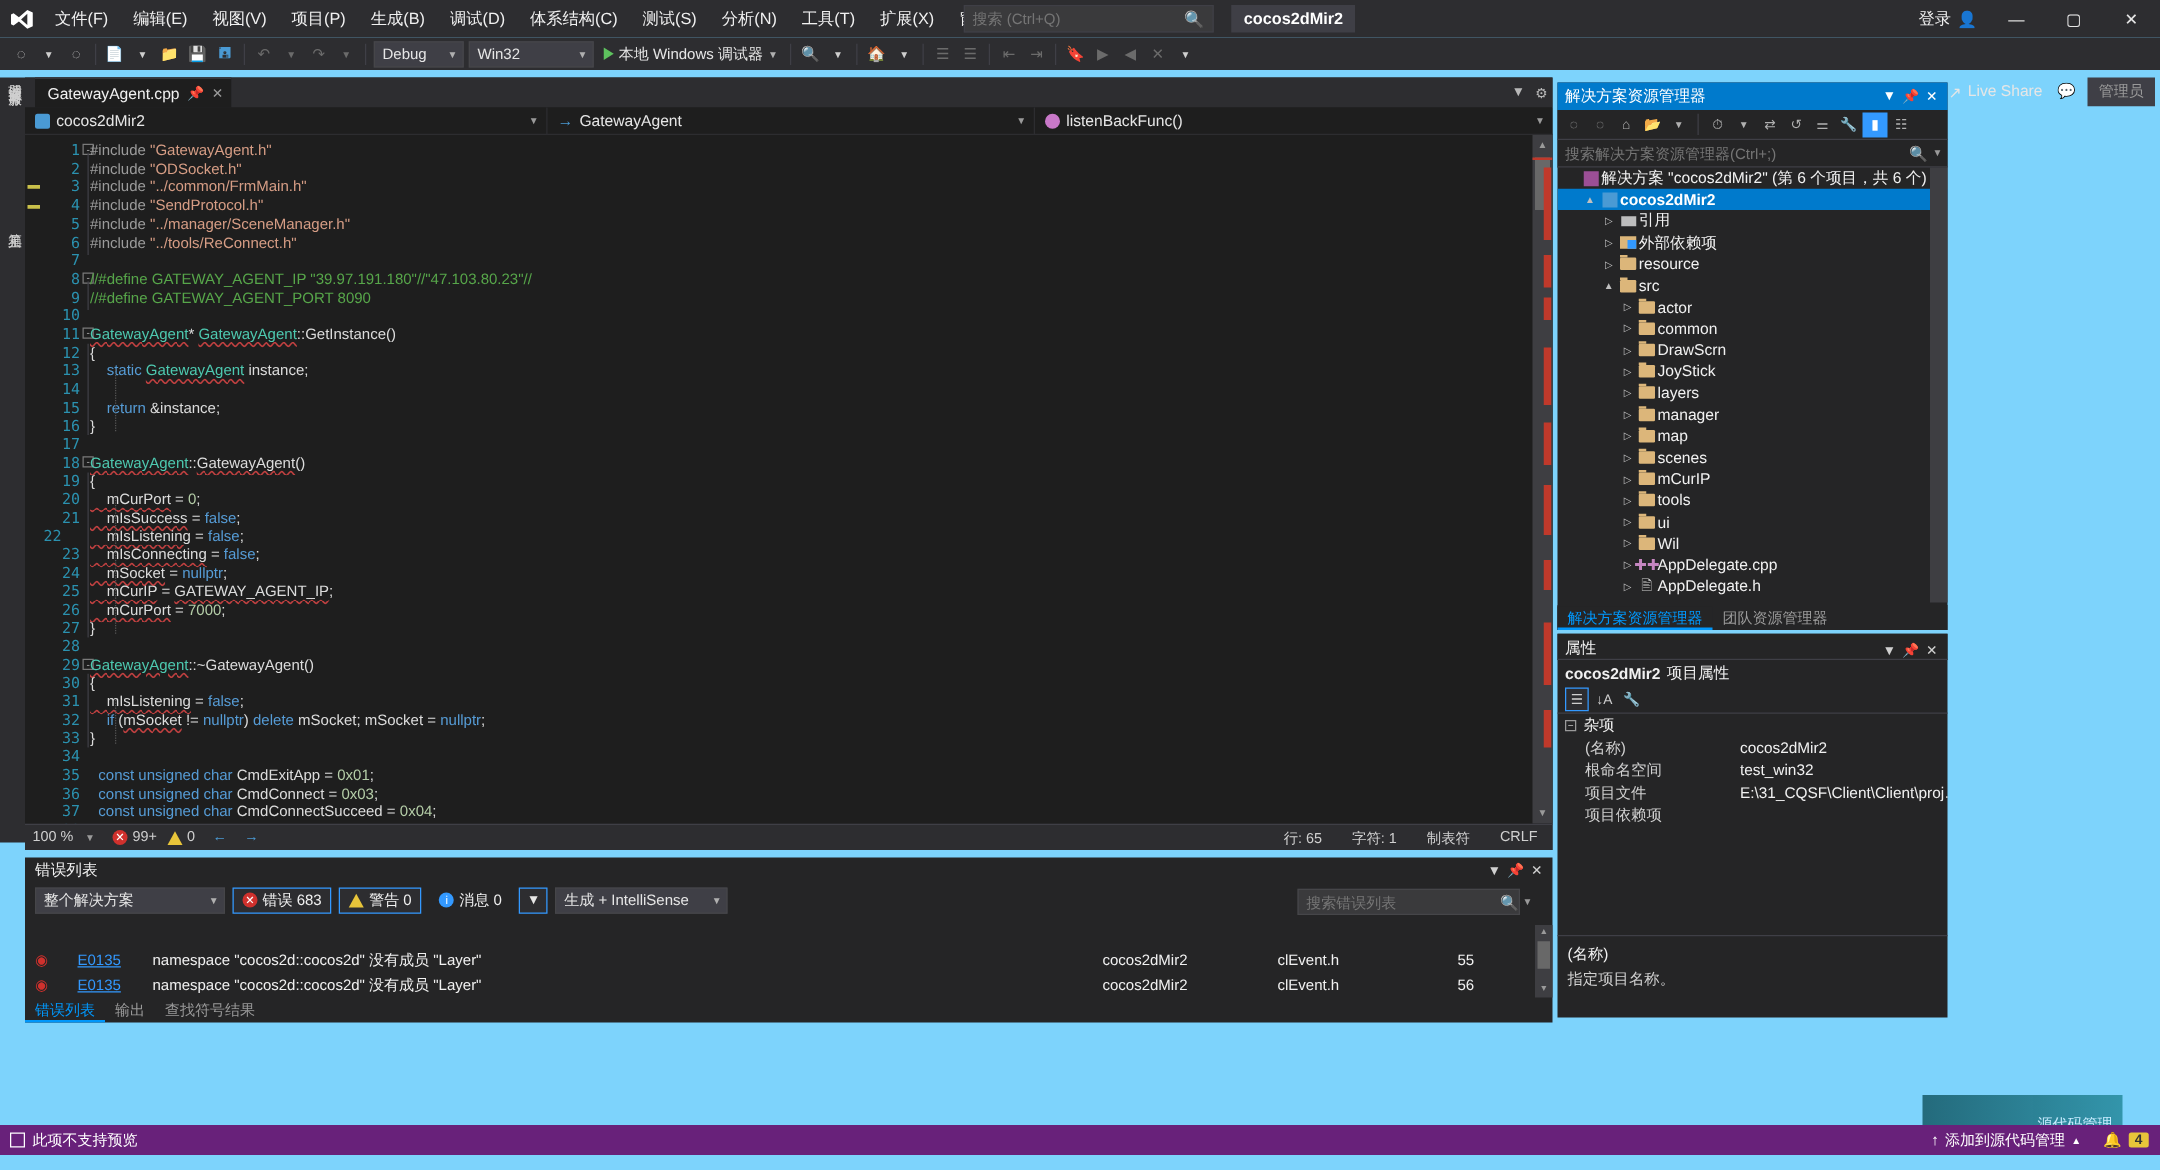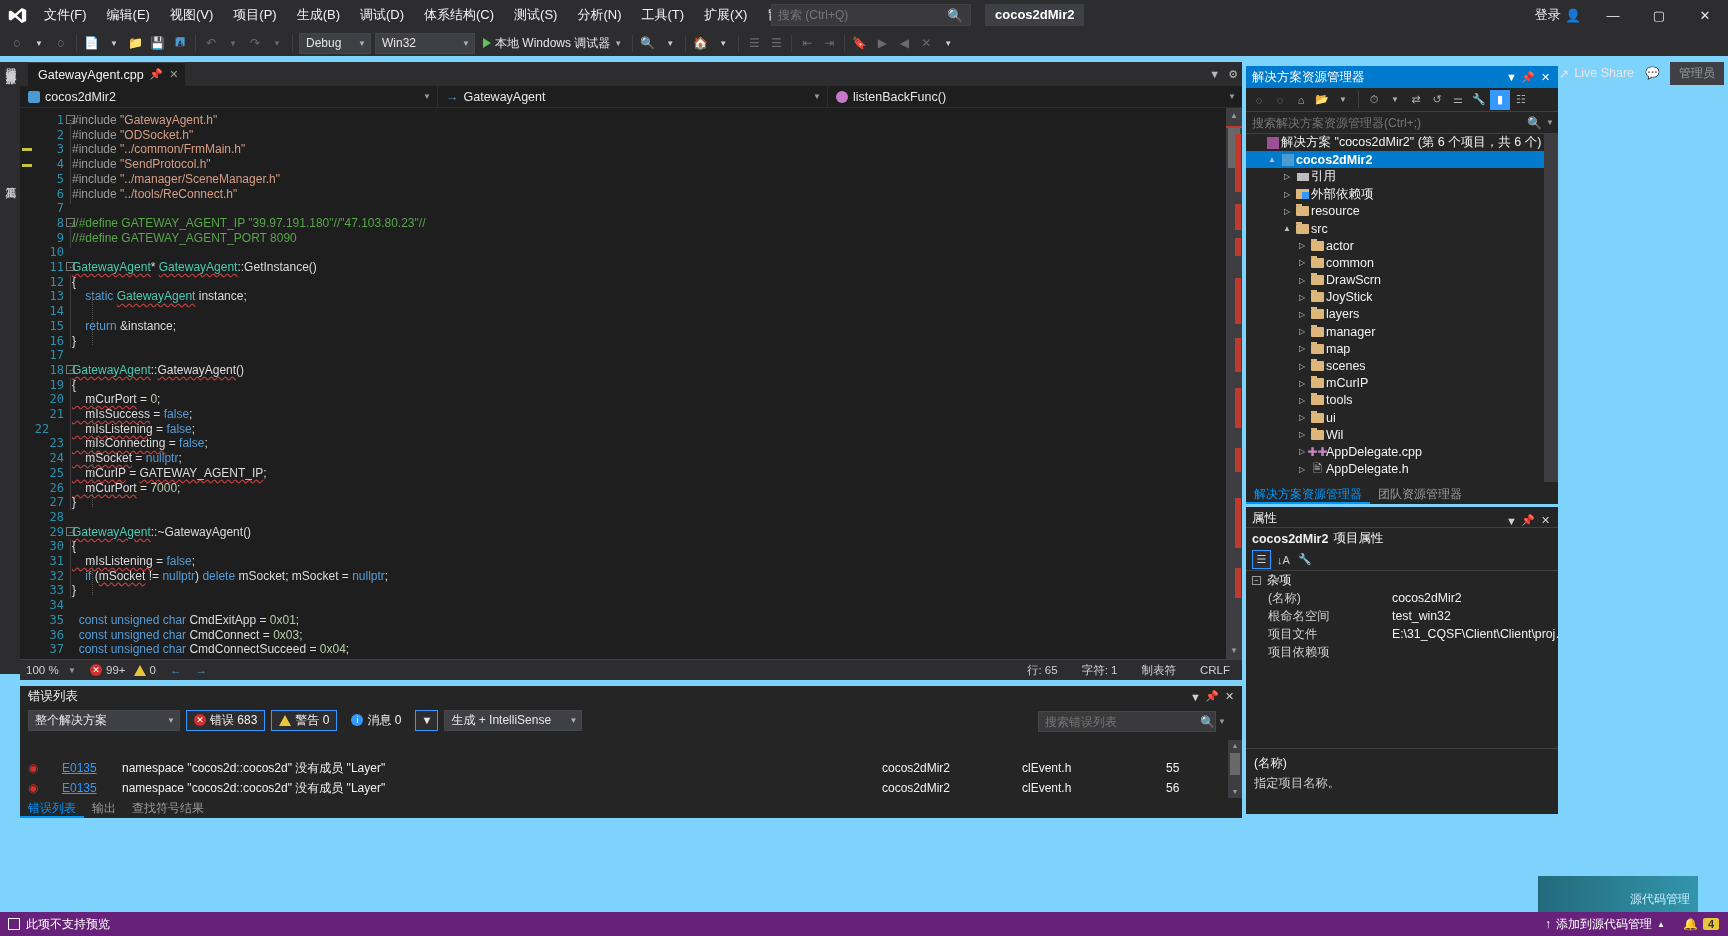--- a/index.html
+++ b/index.html
@@ -151,21 +151,21 @@
   .el-header .hc { padding-left:8px; border-right:1px solid #3f3f46; height:18px; line-height:18px; overflow:hidden; }
   .el-rows { position:absolute; left:0; top:72px; width:1222px; height:40px; overflow:hidden; }
   .el-row { height:20px; display:flex; align-items:center; font-size:12px; color:#f1f1f1; }
   .el-row .c { padding-left:8px; height:20px; line-height:20px; overflow:hidden; white-space:nowrap; }
   .el-scroll { position:absolute; right:0; top:54px; width:14px; height:58px; background:#3e3e42; }
   .el-tabs { position:absolute; left:0; bottom:0; width:1222px; height:20px; display:flex; align-items:flex-end; }
   .el-tab { height:19px; padding:0 8px; font-size:12px; line-height:19px; color:#9a9a9a; }
   .el-tab.active { color:#0097fb; border-bottom:2px solid #0097fb; }
 
   
-  .statusbar { position:absolute; left:0; bottom:0; width:1728px; height:24px; background:#68217a; display:flex; align-items:center; color:#fff; font-size:12px; }
+  .statusbar { position:absolute; left:0; bottom:12px; width:1728px; height:24px; background:#68217a; display:flex; align-items:center; color:#fff; font-size:12px; }
   .sb-left { display:flex; align-items:center; gap:6px; padding-left:8px; }
   .sb-chk { width:12px;height:12px;border:1px solid #fff; }
   .sb-right { position:absolute; right:0; display:flex; align-items:center; gap:0; height:24px; }
   .sb-cell { display:flex; align-items:center; gap:5px; padding:0 9px; height:24px; }
   .sb-badge { background:#e8c53a; color:#333; border-radius:2px; padding:0 5px; font-size:11px; font-weight:bold; }
 
   
   .artifact { position:absolute; right:30px; bottom:24px; width:160px; height:36px; background:linear-gradient(90deg,#1a5f6e,#2b8fa3); opacity:.9; }
   .artifact .tx { position:absolute; right:8px; bottom:4px; color:#cfefff; font-size:12px; }
 </style>

